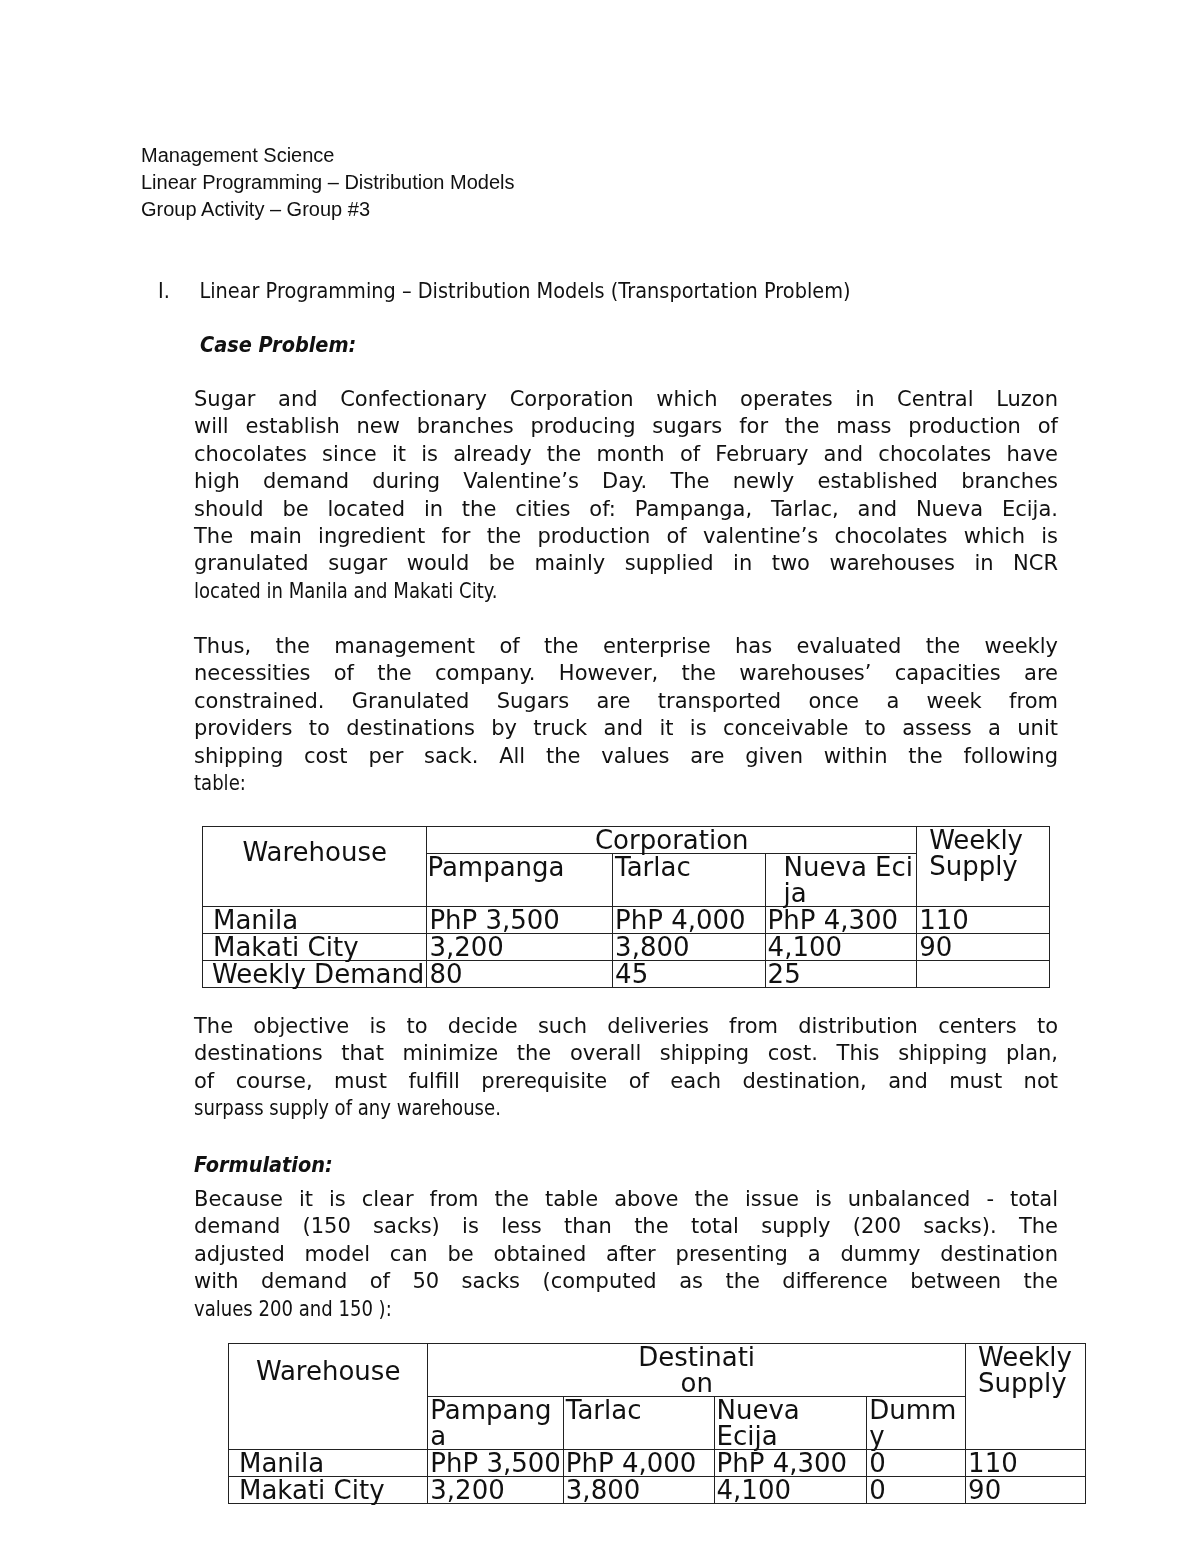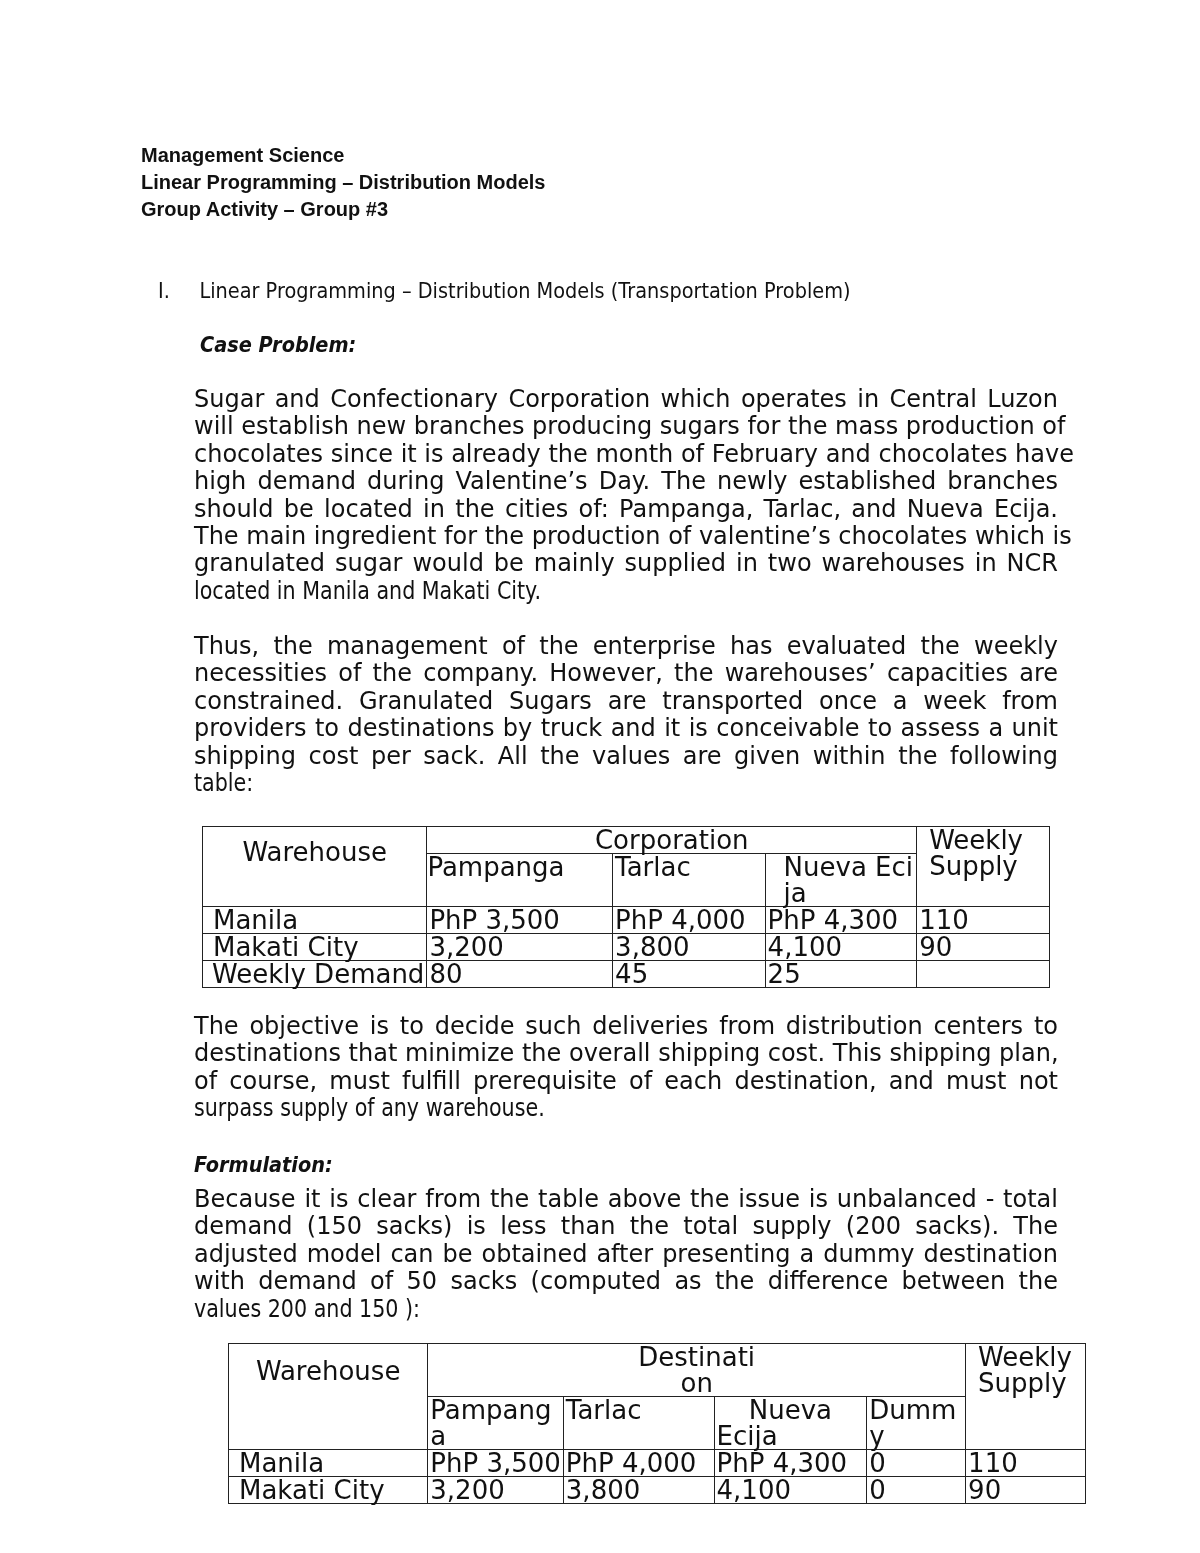--- a/index.html
+++ b/index.html
@@ -1,22 +1,22 @@
 <!DOCTYPE html>
 <html><head>
 <meta charset="utf-8">
 <style>
   html, body { margin: 0; padding: 0; background: #ffffff; }
   body { width: 1200px; height: 1553px; position: relative; overflow: hidden; color: #111; }
   .page { position: absolute; left: 0; top: 0; width: 1200px; height: 1553px; }
-  .hdr { position: absolute; left: 141px; font-family: "Liberation Sans", sans-serif; font-weight: bold; font-size: 20px; line-height: 27px; text-align: center; }
+  .hdr { position: absolute; left: 141px; font-family: "Liberation Sans", sans-serif; font-weight: normal; font-size: 20px; line-height: 27px; text-align: center; }
   .sect { position: absolute; left: 158px; top: 277px; font-family: "DejaVu Sans", sans-serif; font-size: 21px; line-height: 28px; white-space: nowrap; transform: scaleX(0.92); transform-origin: left top; }
   .sect .num { display: inline-block; width: 45px; }
   .subhead { position: absolute; font-family: "DejaVu Sans", sans-serif; font-weight: bold; font-style: italic; font-size: 21px; line-height: 28px; transform: scaleX(0.92); transform-origin: left top; }
-  .para { position: absolute; left: 194px; width: 864px; font-family: "DejaVu Sans", sans-serif; font-size: 24px; line-height: 27.4px; }
+  .para { position: absolute; left: 194px; width: 864px; font-family: "DejaVu Sans", sans-serif; font-size: 21px; line-height: 27.4px; }
   .para .ln { display: block; white-space: nowrap; text-align: justify; text-align-last: justify; transform-origin: left top; }
   .para .ln.last { text-align-last: left; }
   table.t { position: absolute; border-collapse: collapse; font-family: "DejaVu Sans", sans-serif; font-size: 26px; line-height: 26px; }
   table.t td { border: 1.5px solid #222; padding: 0 2px; vertical-align: top; white-space: nowrap; }
   table.t td.c { text-align: center; }
   .wrap { white-space: normal !important; word-break: break-all; }
 </style>
 </head>
 <body>
 
@@ -133,21 +133,21 @@
     <tr style="height:52px;">
       <td>
             <span style="display:block;">Pampang</span>
             <span style="display:block;">a</span>
           </td>
       <td>
             <span style="display:block;">Tarlac</span>
             <span style="display:block;"></span>
           </td>
       <td>
-            <span style="display:block;text-align:center;">Nueva</span>
+            <span style="display:block;">Nueva</span>
             <span style="display:block;">Ecija</span>
           </td>
       <td>
             <span style="display:block;">Dumm</span>
             <span style="display:block;">y</span>
           </td>
     </tr>
     <tr style="height:27px;">
       <td style="padding-left:10px;">Manila</td>
       <td>PhP 3,500</td>

